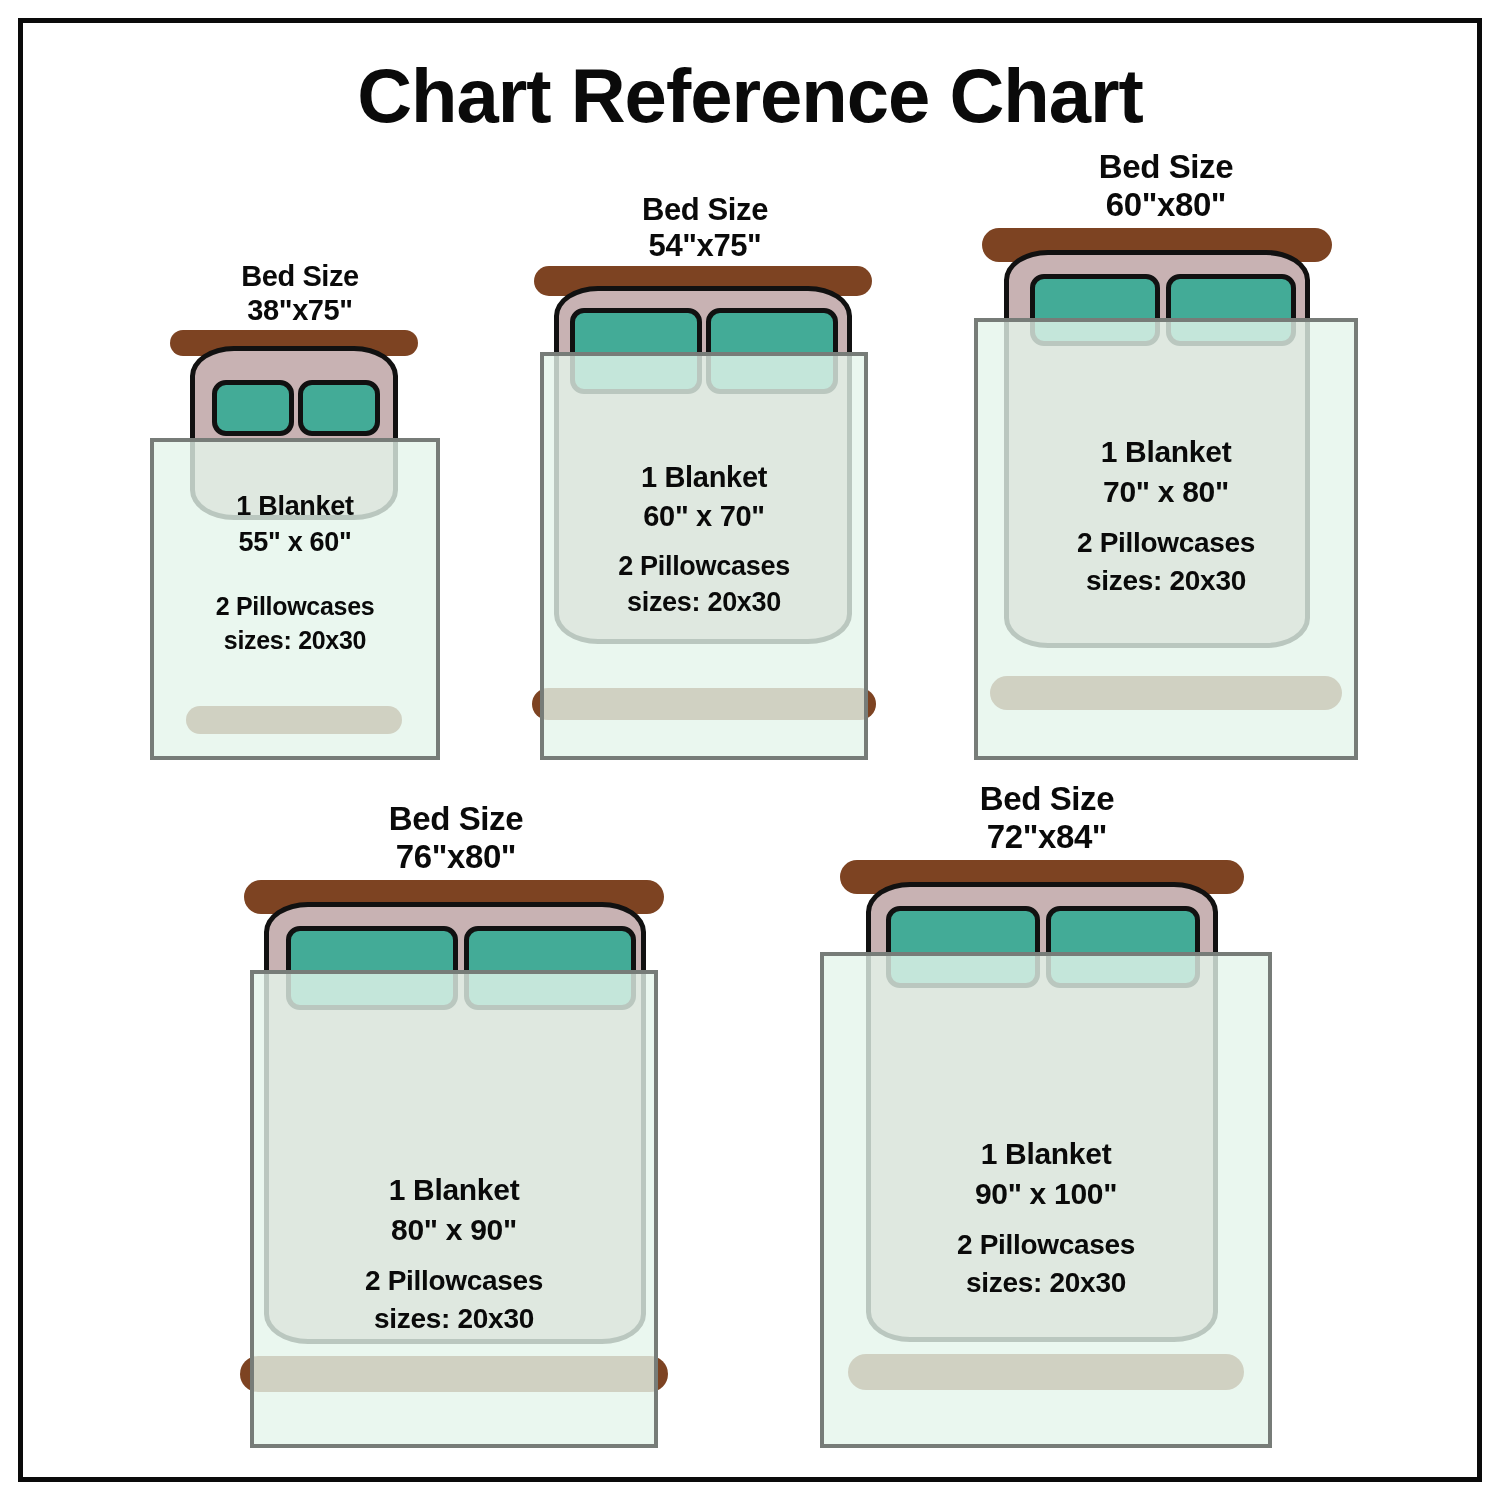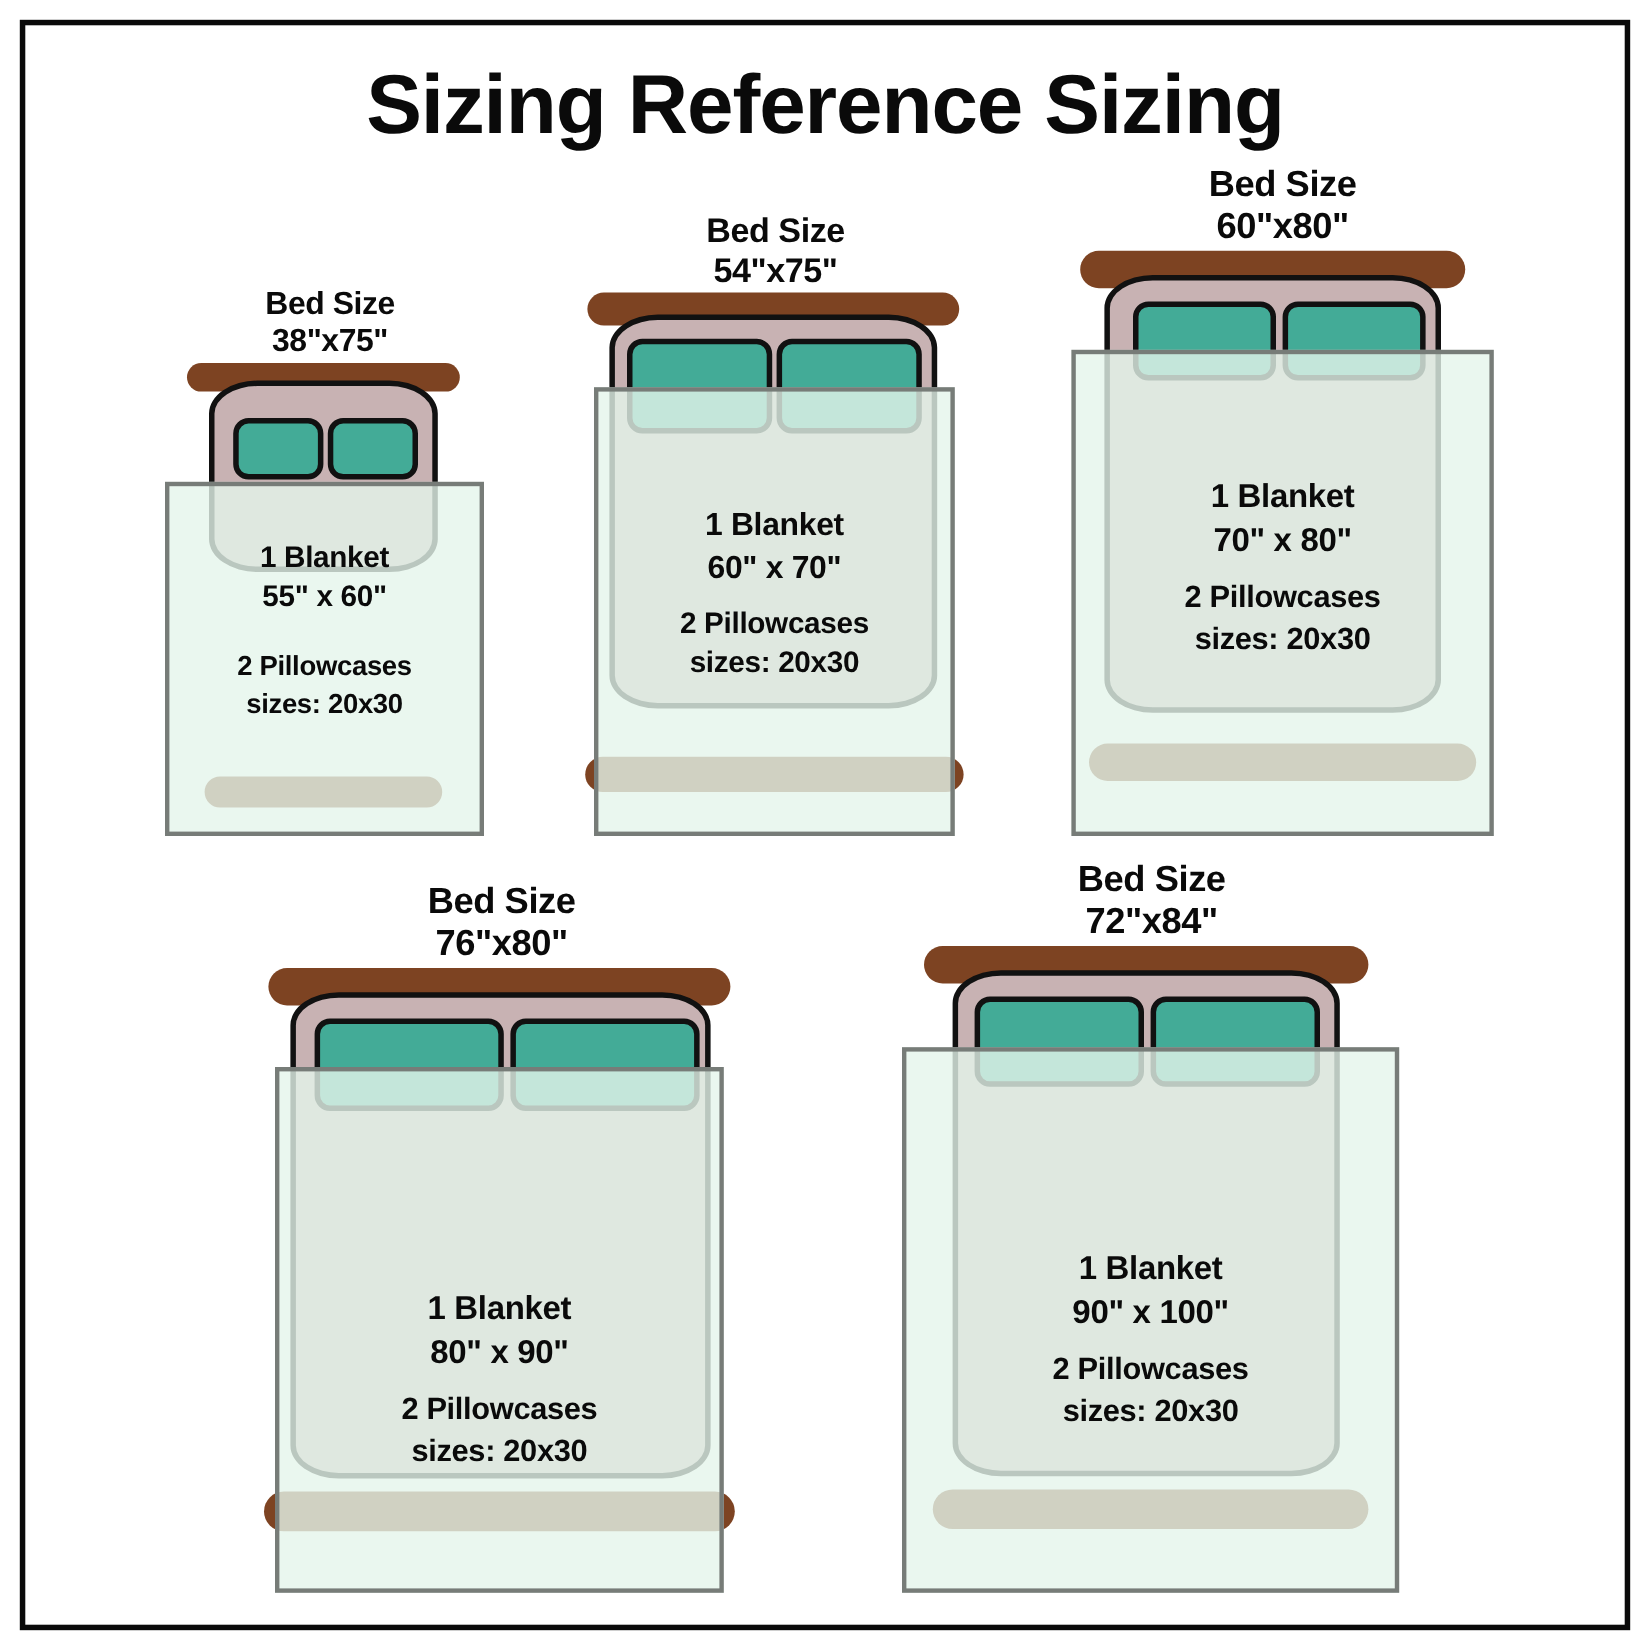--- a/index.html
+++ b/index.html
@@ -97,21 +97,21 @@
   }
   .bt-blanket { line-height: 1.34; }
   .bt-pillow  { line-height: 1.34; }
 </style>
 </head>
 <body>
 
 <div id="page">
   <div id="frame"></div>
 
-  <div id="chart-title">Sizing Reference Sizing</div>
+  <div id="chart-title">Chart Reference Chart</div>
 
   <div class="bed-card" style="left:150px; top:260px; width:300px; height:500px;">
     <div class="bed-label" style="top:0px; font-size:29px;">Bed Size
 38"x75"</div>
 
     <div class="bed-stage" style="left:0px; top:68px; width:300px; height:432px;">
 
       <div class="headboard" style="left:20px; top:2px; width:248px; height:26px;"></div>
 
       <div class="mattress" style="left:40px; top:18px; width:208px; height:174px;"></div>

